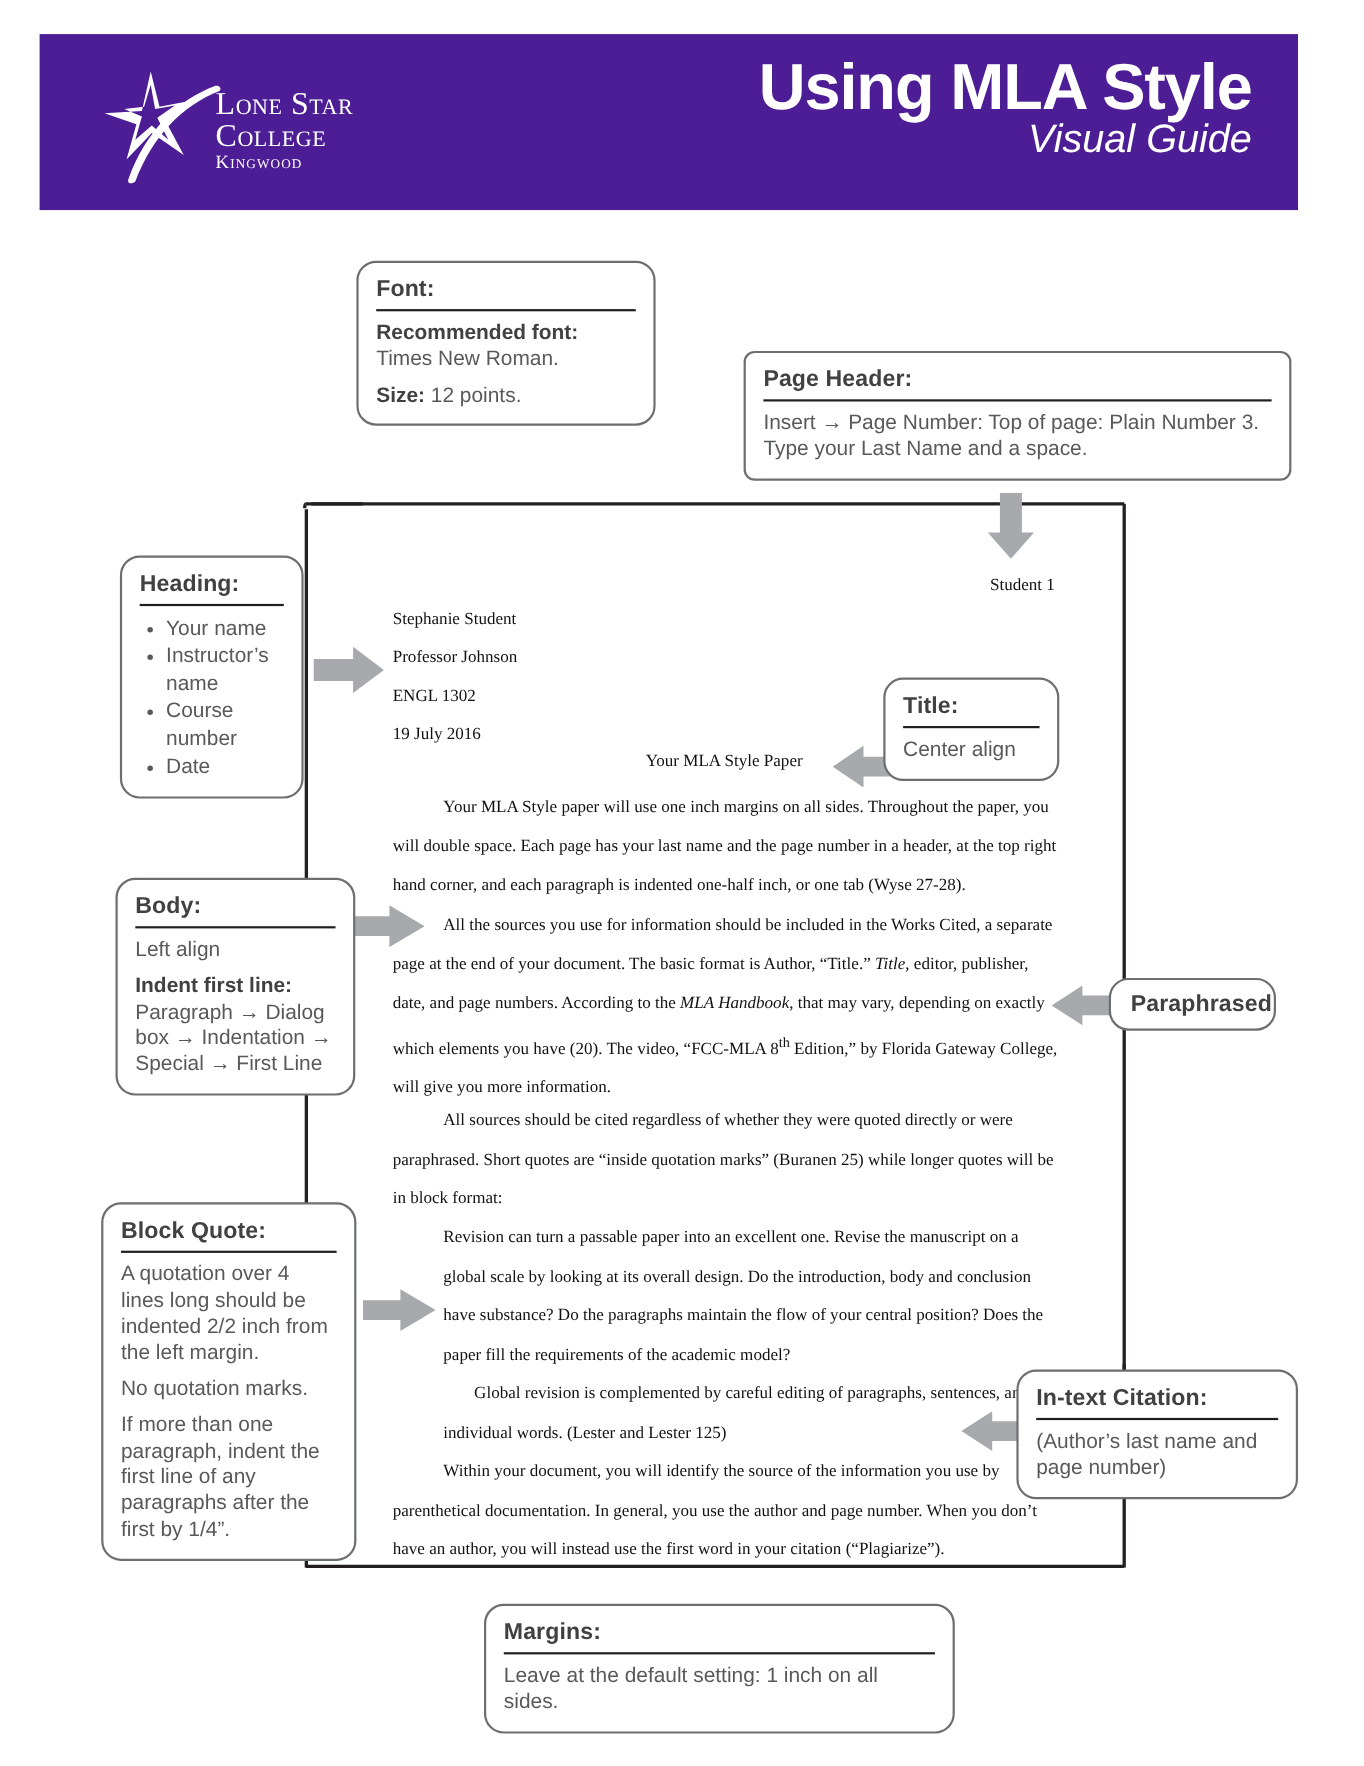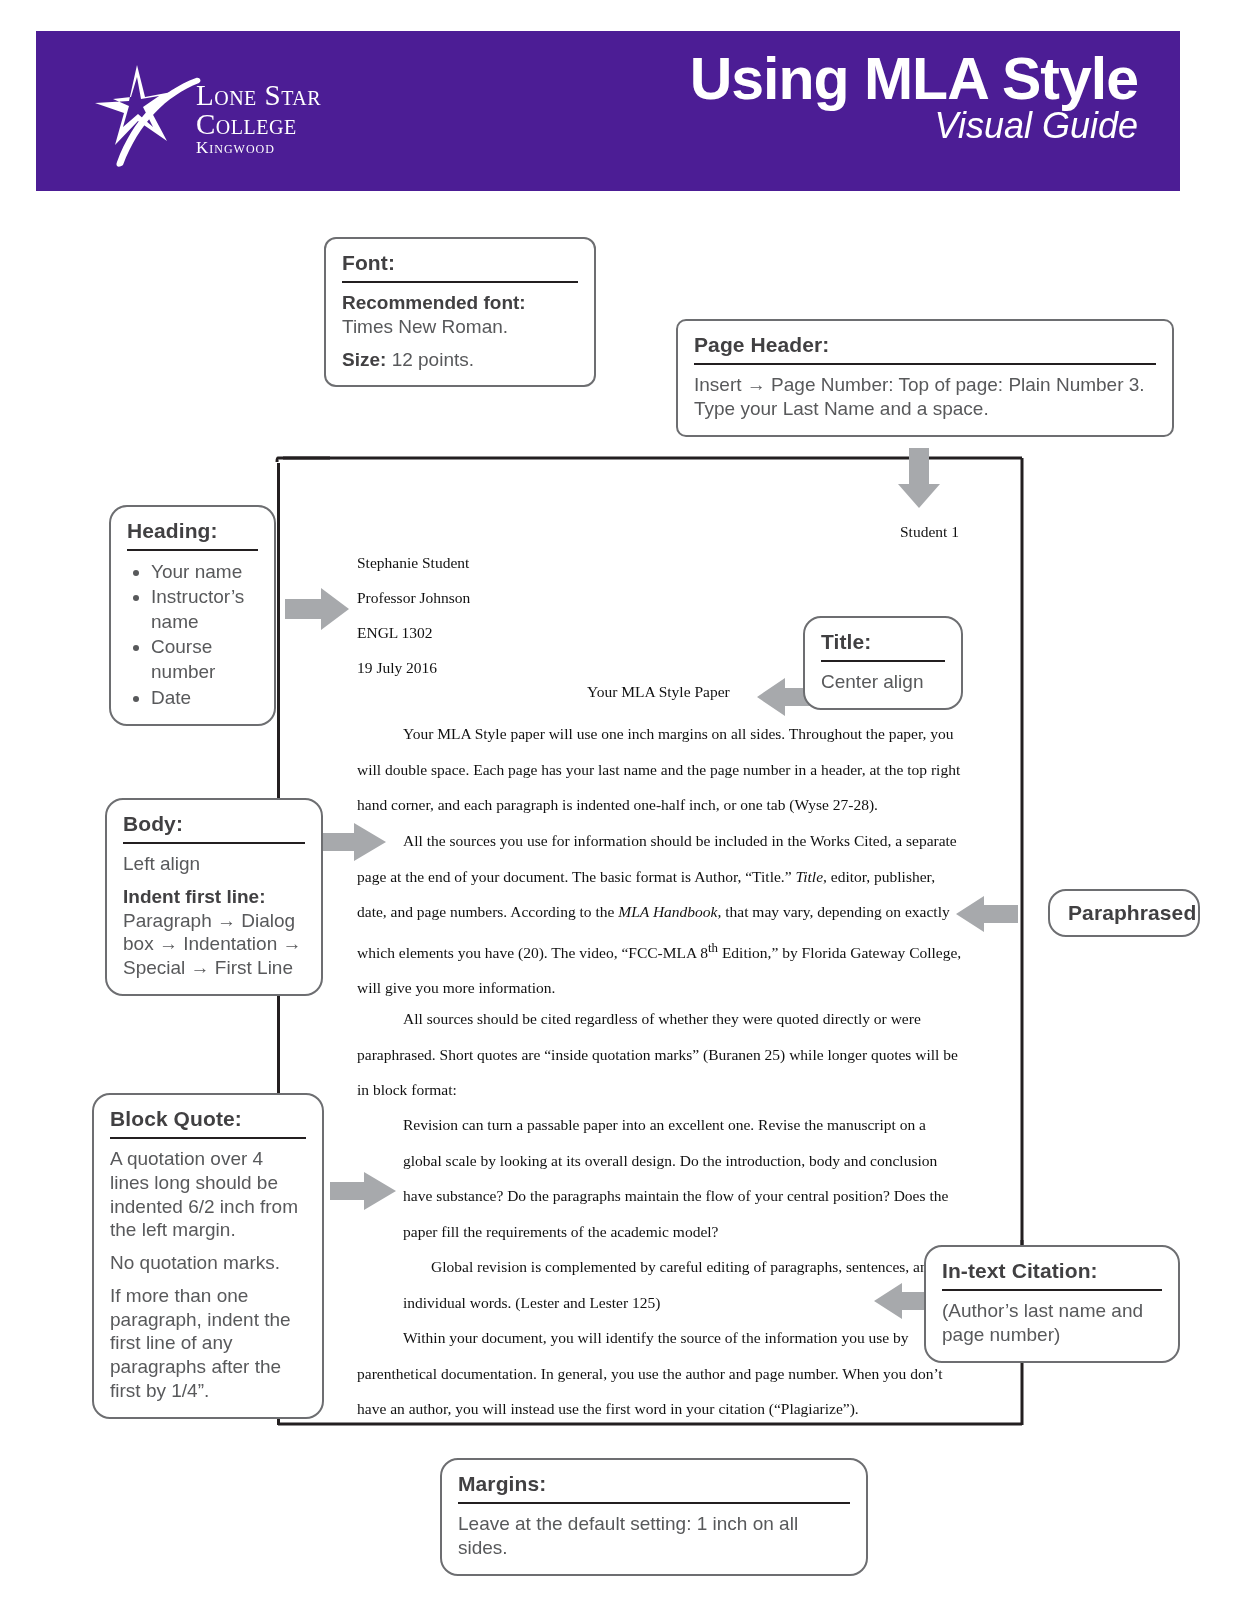--- a/index.html
+++ b/index.html
@@ -84,21 +84,21 @@
   .callout .cbody{
     font-size:19px; color:#58595b; line-height:1.25;
   }
   .callout .cbody p{ margin:0 0 9px 0; }
   .callout .cbody p:last-child{ margin-bottom:0; }
   .callout .cbody .strong{ font-weight:bold; color:#414042; }
   .callout ul{ margin:0; padding-left:24px; }
   .callout li{ font-size:19px; color:#58595b; line-height:1.32; }
 
   
-  .callout.plain{ padding:10px 18px;margin-left:40px; }
+  .callout.plain{ padding:10px 18px; }
   .callout.plain .ctitle{ padding-bottom:0; }
 
   
   .arrow{ position:absolute; }
 </style>
 </head>
 <body>
 
 <svg id="connectors" viewBox="0 0 1240 1605" width="1240" height="1605">
 
@@ -191,21 +191,21 @@
 </svg>
 
 <svg class="arrow" style="left:330px; top:1172px;" width="66" height="38">
   <path d="M0 10 L34 10 L34 0 L66 19 L34 38 L34 28 L0 28 Z" fill="#a7a9ac"></path>
 </svg>
 
 <svg class="arrow" style="left:874px; top:1283px;" width="62" height="36">
   <path d="M62 9 L28 9 L28 0 L0 18 L28 36 L28 27 L62 27 Z" fill="#a7a9ac"></path>
 </svg>
 
-<div class="callout" id="c-font" style="left:324px; top:237px; width:272px;border-radius:12px;">
+<div class="callout" id="c-font" style="left:324px; top:237px; width:272px;">
   <div class="ctitle">Font:</div>
   <div class="rule"></div>
   <div class="cbody">
     <p>
       <span class="strong">Recommended font:</span><br>
       <span>Times New Roman.</span>
     </p>
     <p>
       <span class="strong">Size:</span>
       <span>12 points.</span>
@@ -258,21 +258,21 @@
 </div>
 
 <div class="callout plain" id="c-paraphrased" style="left:1008px; top:889px; width:152px;">
   <div class="ctitle">Paraphrased</div>
 </div>
 
 <div class="callout" id="c-blockquote" style="left:92px; top:1093px; width:232px;">
   <div class="ctitle">Block Quote:</div>
   <div class="rule"></div>
   <div class="cbody">
-    <p>A quotation over 4 lines long should be indented 6/2 inch from the left margin.</p>
+    <p>A quotation over 4 lines long should be indented 2/2 inch from the left margin.</p>
     <p>No quotation marks.</p>
     <p>If more than one paragraph, indent the first line of any paragraphs after the first by 1/4”.</p>
   </div>
 </div>
 
 <div class="callout" id="c-citation" style="left:924px; top:1245px; width:256px;">
   <div class="ctitle">In-text Citation:</div>
   <div class="rule"></div>
   <div class="cbody">
     <p>(Author’s last name and page number)</p>

